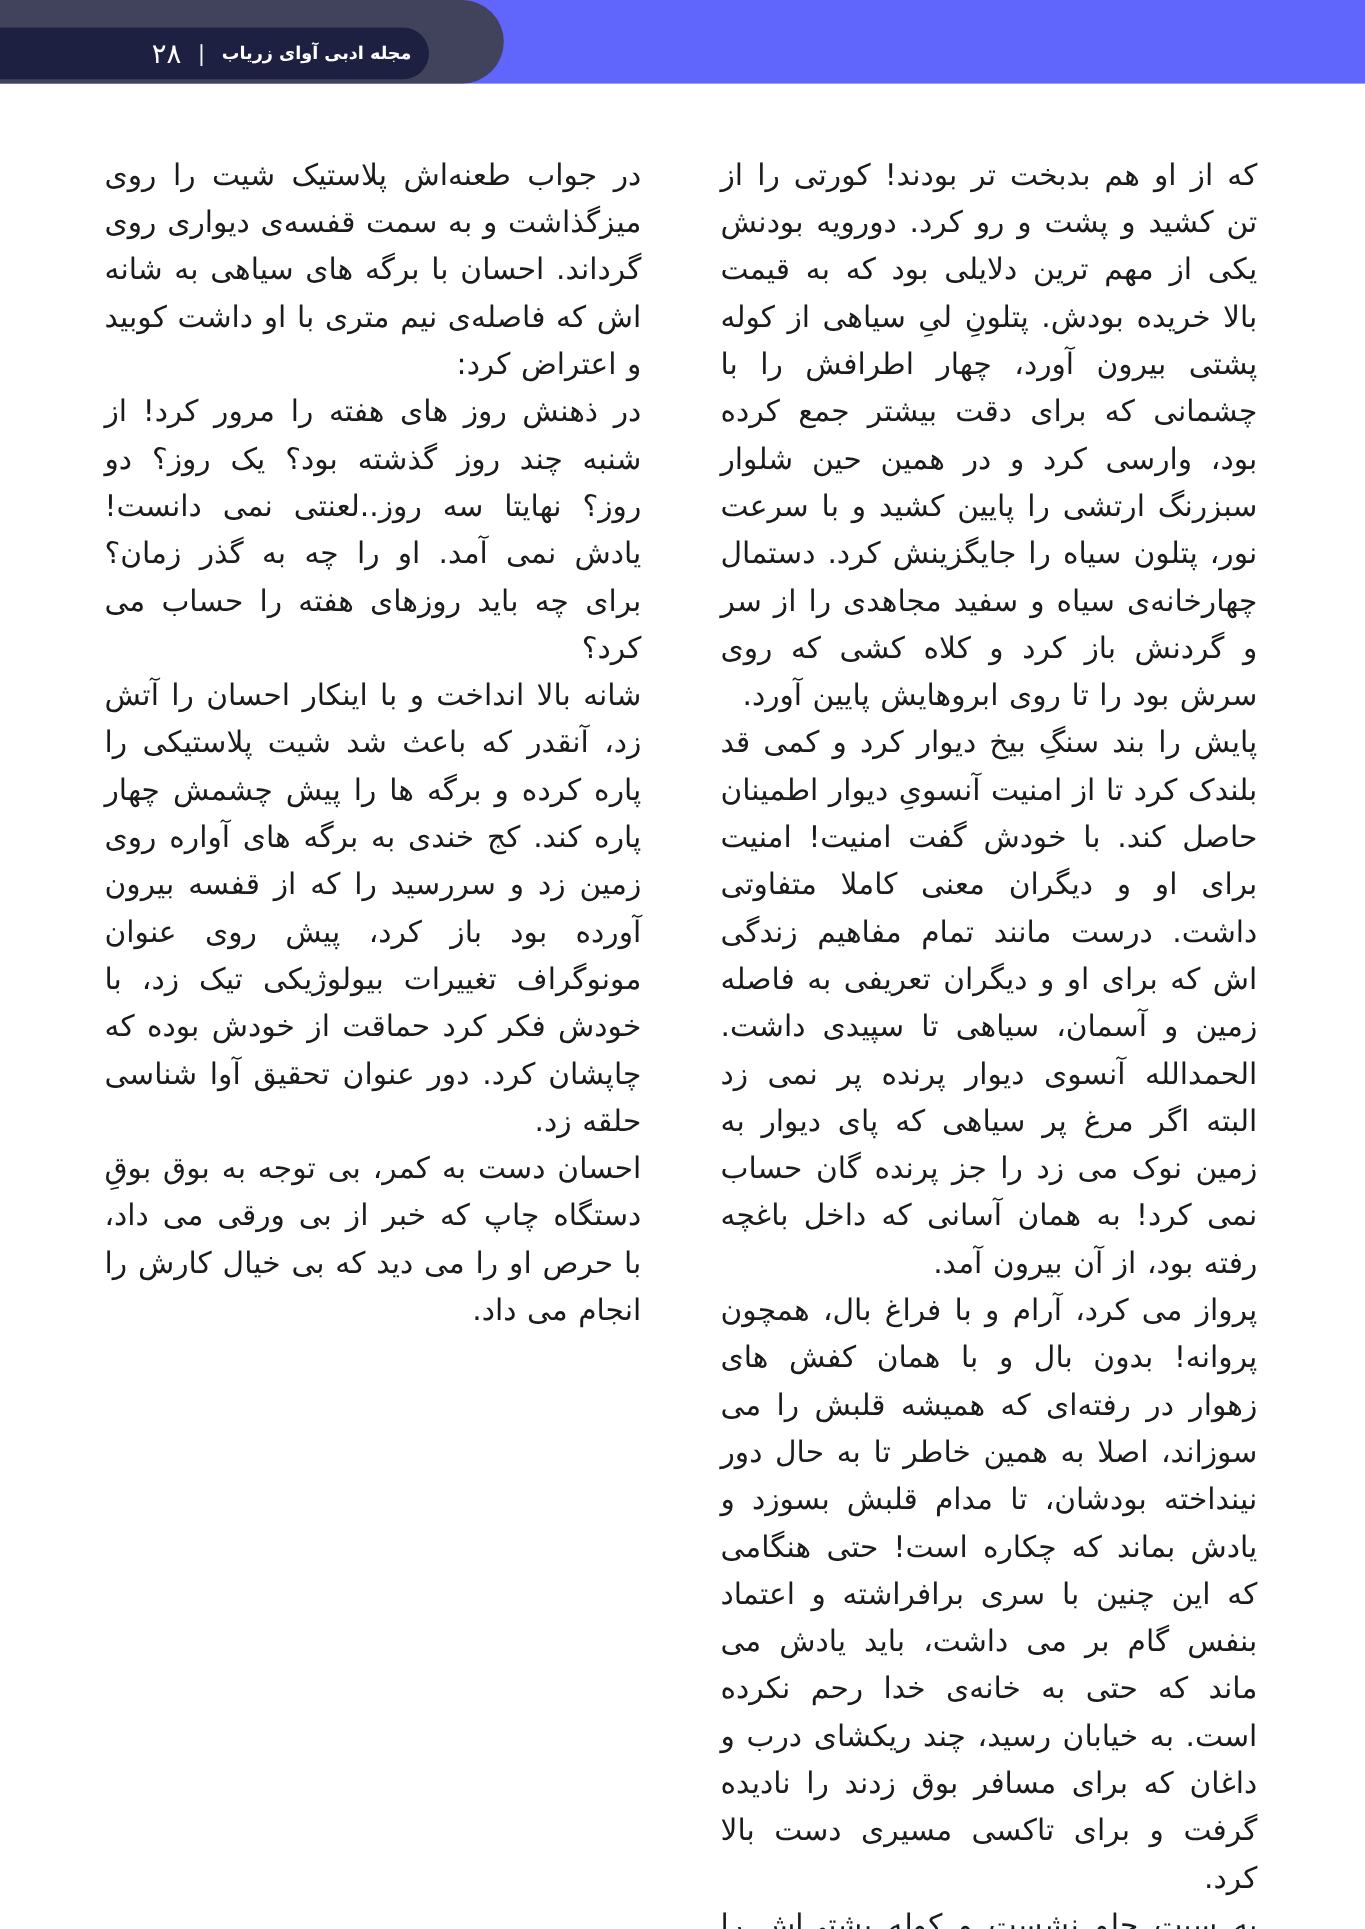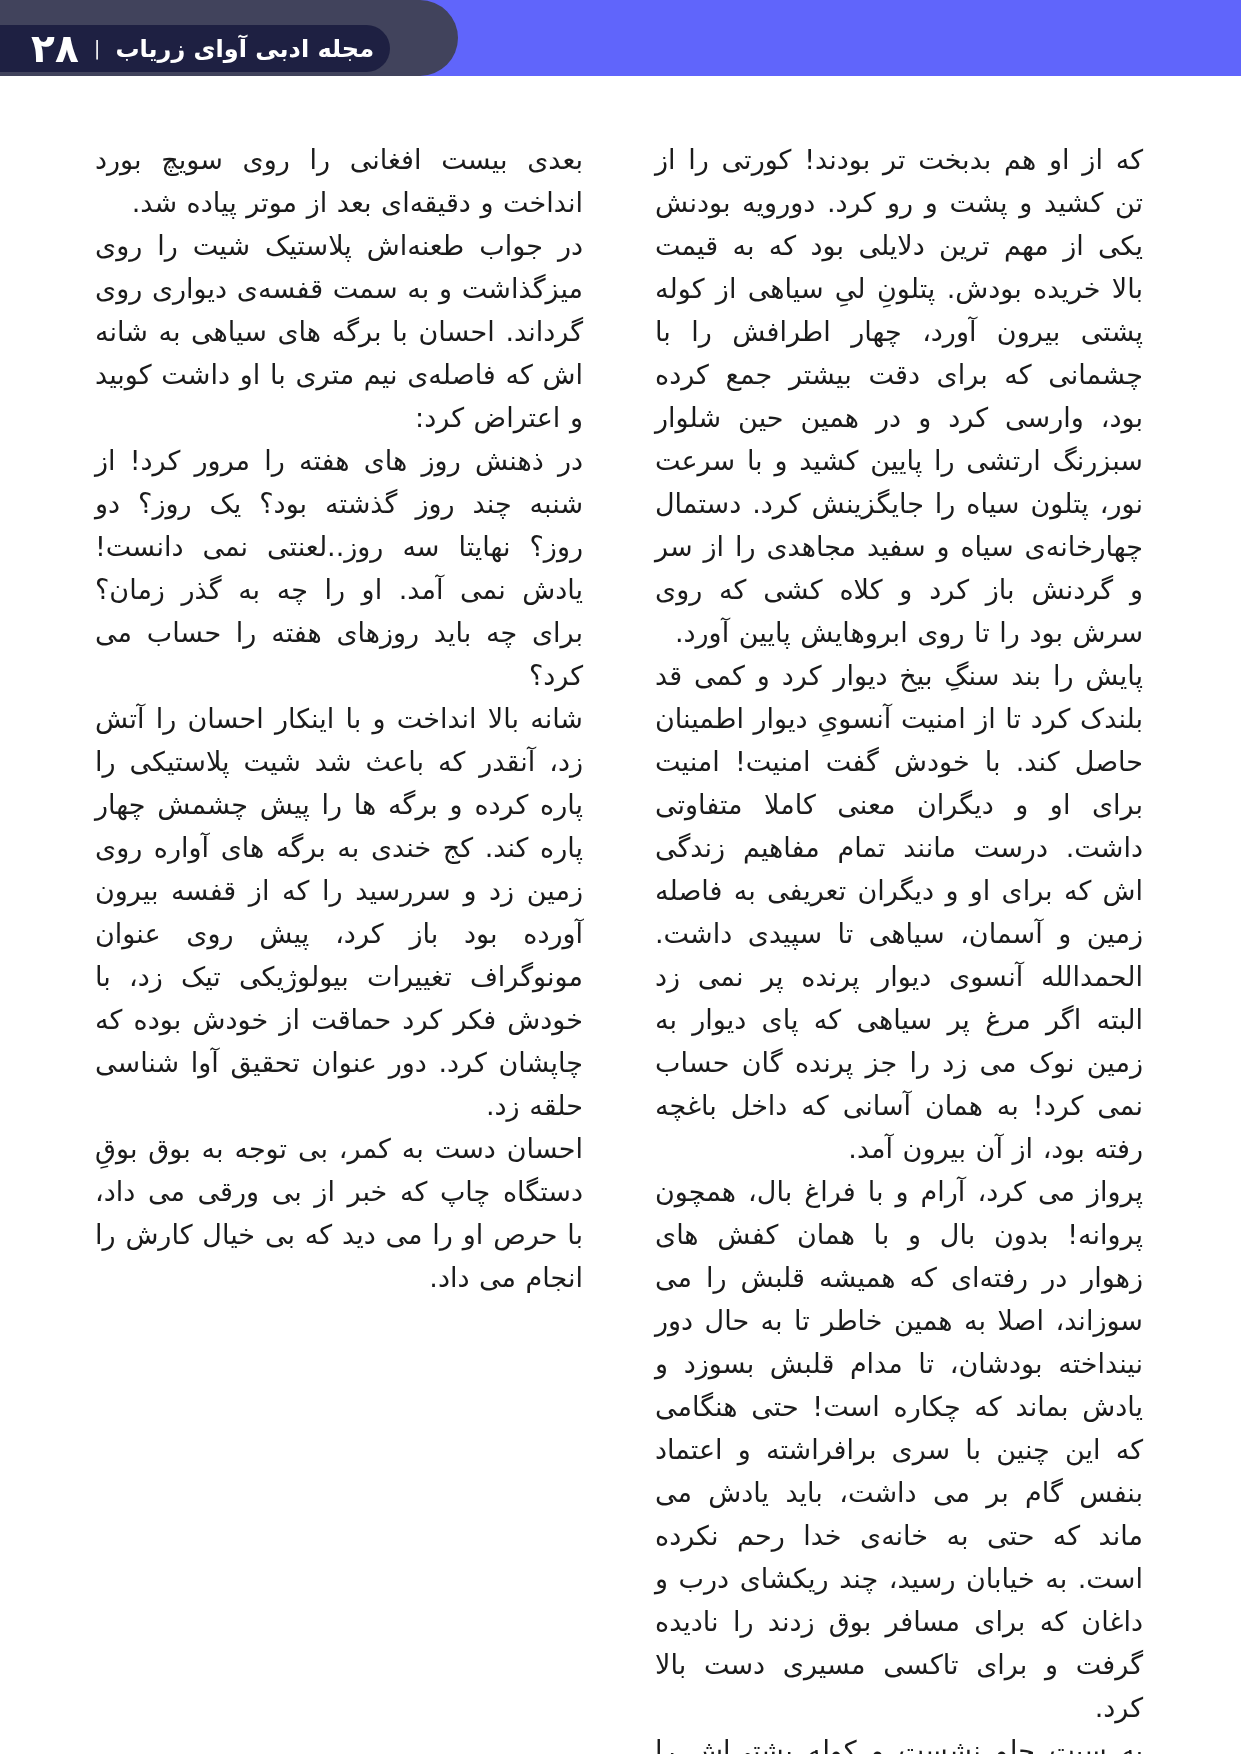--- a/index.html
+++ b/index.html
@@ -38,33 +38,33 @@
     border-radius: 0 26px 26px 0;
     box-sizing: border-box;
     display: flex;
     direction: rtl;
     align-items: center;
     padding-right: 16px;
     gap: 15px;
     color: #ffffff;
   }
   .header-pill .mag-title {
-    font-size: 24px;
+    font-size: 16px;
     font-weight: bold;
     white-space: nowrap;
   }
   .header-pill .separator {
     font-size: 20px;
     font-weight: normal;
     opacity: 0.95;
     transform: translateY(-1px);
   }
   .header-pill .page-num {
-    font-size: 39px;
-    font-weight: bold;
+    font-size: 25px;
+    font-weight: normal;
     letter-spacing: 1px;
   }
 
   
   .page-main {
     box-sizing: border-box;
     display: flex;
     direction: rtl;
     gap: 72px;
     padding: 62px 98px 0 95px;
@@ -99,20 +99,19 @@
 </header>
 
 <main class="page-main">
   <section class="text-col">
     <p>که از او هم بدبخت تر بودند! کورتی را از تن کشید و پشت و رو کرد. دورویه بودنش یکی از مهم ترین دلایلی بود که به قیمت بالا خریده بودش. پتلونِ لیِ سیاهی از کوله پشتی بیرون آورد، چهار اطرافش را با چشمانی که برای دقت بیشتر جمع کرده بود، وارسی کرد و در همین حین شلوار سبزرنگ ارتشی را پایین کشید و با سرعت نور، پتلون سیاه را جایگزینش کرد. دستمال چهارخانه‌ی سیاه و سفید مجاهدی را از سر و گردنش باز کرد و کلاه کشی که روی سرش بود را تا روی ابروهایش پایین آورد.</p>
     <p>پایش را بند سنگِ بیخ دیوار کرد و کمی قد بلندک کرد تا از امنیت آنسویِ دیوار اطمینان حاصل کند. با خودش گفت امنیت! امنیت برای او و دیگران معنی کاملا متفاوتی داشت. درست مانند تمام مفاهیم زندگی اش که برای او و دیگران تعریفی به فاصله زمین و آسمان، سیاهی تا سپیدی داشت. الحمدالله آنسوی دیوار پرنده پر نمی زد البته اگر مرغ پر سیاهی که پای دیوار به زمین نوک می زد را جز پرنده گان حساب نمی کرد! به همان آسانی که داخل باغچه رفته بود، از آن بیرون آمد.</p>
     <p>پرواز می کرد، آرام و با فراغ بال، همچون پروانه! بدون بال و با همان کفش های زهوار در رفته‌ای که همیشه قلبش را می سوزاند، اصلا به همین خاطر تا به حال دور نینداخته بودشان، تا مدام قلبش بسوزد و یادش بماند که چکاره است! حتی هنگامی که این چنین با سری برافراشته و اعتماد بنفس گام بر می داشت، باید یادش می ماند که حتی به خانه‌ی خدا رحم نکرده است. به خیابان رسید، چند ریکشای درب و داغان که برای مسافر بوق زدند را نادیده گرفت و برای تاکسی مسیری دست بالا کرد.</p>
     <p>به سیت جلو نشست و کوله پشتی‌اش را روی پاهایش گذاشت. دریور پیچ رادیو را چرخاند و صدای مجری پرانرژی فضای کوچک موتر را فرا گرفت، با دخترمخاطب بر سر اینکه چاشت مهمانش شود چانه زنی می کرد و مدام می خندید. سر چهار راه</p>
   </section>
   <section class="text-col">
-    <p>بعدی  بیست افغانی را روی سویچ بورد انداخت و دقیقه‌ای بعد از موتر پیاده شد.</p>
     <p>در جواب طعنه‌اش پلاستیک شیت را روی میزگذاشت و به سمت قفسه‌ی دیواری روی گرداند. احسان با برگه های سیاهی به شانه اش که فاصله‌ی نیم متری با او داشت کوبید و اعتراض کرد:</p>
     <p>در ذهنش روز های هفته را مرور کرد! از شنبه چند روز گذشته بود؟ یک روز؟ دو روز؟ نهایتا سه روز..لعنتی نمی دانست! یادش نمی آمد. او را چه به گذر زمان؟ برای چه باید روزهای هفته را حساب می کرد؟</p>
     <p>شانه بالا انداخت و با اینکار احسان را آتش زد، آنقدر که باعث شد شیت پلاستیکی را پاره کرده و برگه ها را پیش چشمش  چهار پاره کند. کج خندی به برگه های آواره روی زمین زد و سررسید را که از قفسه بیرون آورده بود باز کرد، پیش روی عنوان مونوگراف تغییرات بیولوژیکی تیک زد، با خودش فکر کرد حماقت از خودش بوده که چاپشان کرد. دور عنوان تحقیق آوا شناسی حلقه زد.</p>
     <p>احسان دست به کمر، بی توجه به بوق بوقِ دستگاه چاپ که خبر از بی ورقی می داد، با حرص او را می دید که بی خیال کارش را انجام می داد.</p>
 
   </section>
 </main>
 
 </body></html>

